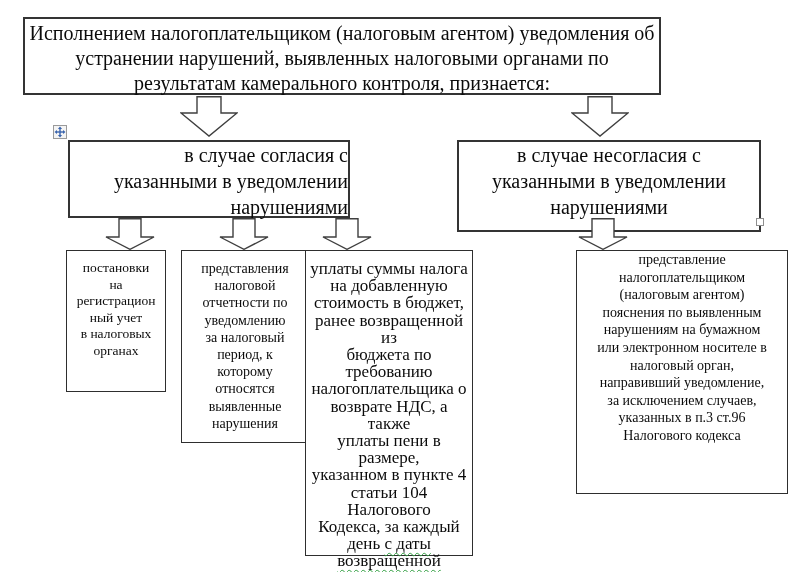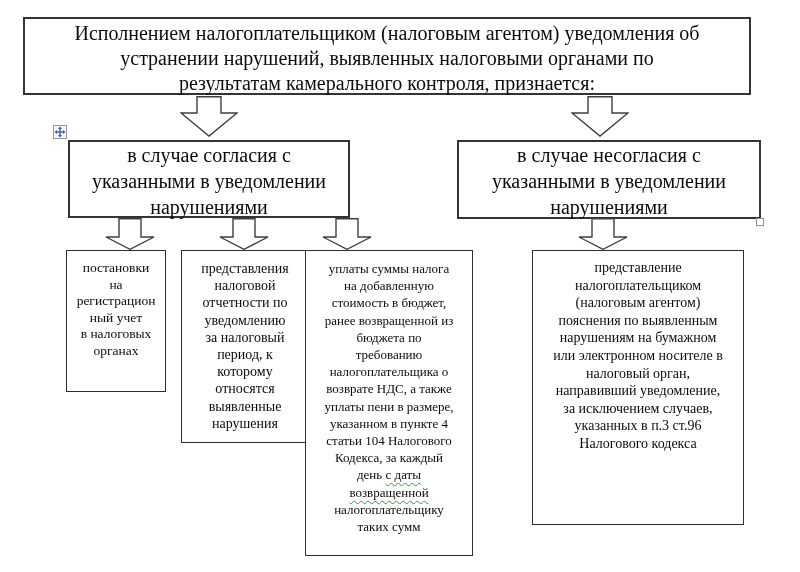--- a/index.html
+++ b/index.html
@@ -18,27 +18,27 @@
   .canvas{
     position:relative;width:800px;height:572px;background:var(--bg);overflow:hidden;
   }
   .box{
     position:absolute;background:#fff;text-align:center;
     white-space:pre-line;color:var(--text);
   }
   .big-box{border:2px solid var(--box-border);font-size:20px;line-height:25px;padding-top:2px;}
   .branch-box{border:2px solid var(--box-border);font-size:20px;line-height:26px;}
   .leaf-box{border:1.5px solid var(--leaf-border);font-size:14px;line-height:17.2px;padding:9px 3px 0 3px;}
-  #top-box{left:23px;top:17px;width:728px;height:78px;}
-  #branch-agree{left:68px;top:140px;width:282px;height:78px;}
-  #branch-disagree{left:457px;top:140px;width:304px;height:79px;}
+  #top-box{left:23px;top:17px;width:638px;height:78px;}
+  #branch-agree{left:68px;top:140px;width:282px;height:78px;text-align:right;}
+  #branch-disagree{left:457px;top:140px;width:304px;height:92px;}
   #leaf-registration{left:66px;top:250px;width:100px;height:142px;font-size:13.5px;line-height:16.6px;}
   #leaf-reporting{left:181px;top:250px;width:128px;height:193px;}
-  #leaf-vat{left:305px;top:250px;width:168px;height:306px;font-size:13px;}
-  #leaf-explanation{left:532px;top:250px;width:212px;height:275px;line-height:17.6px;padding-top:8px;}
+  #leaf-vat{left:305px;top:250px;width:168px;height:306px;font-size:17px;}
+  #leaf-explanation{left:576px;top:250px;width:212px;height:244px;line-height:17.6px;padding-top:0;}
   .arrow{position:absolute;}
   .arrow svg{display:block;}
   .squiggle{
     text-decoration-line:underline;
     text-decoration-style:wavy;
     text-decoration-color:var(--squiggle);
     text-decoration-thickness:1px;
     text-underline-offset:3px;
   }
   #move-handle{

